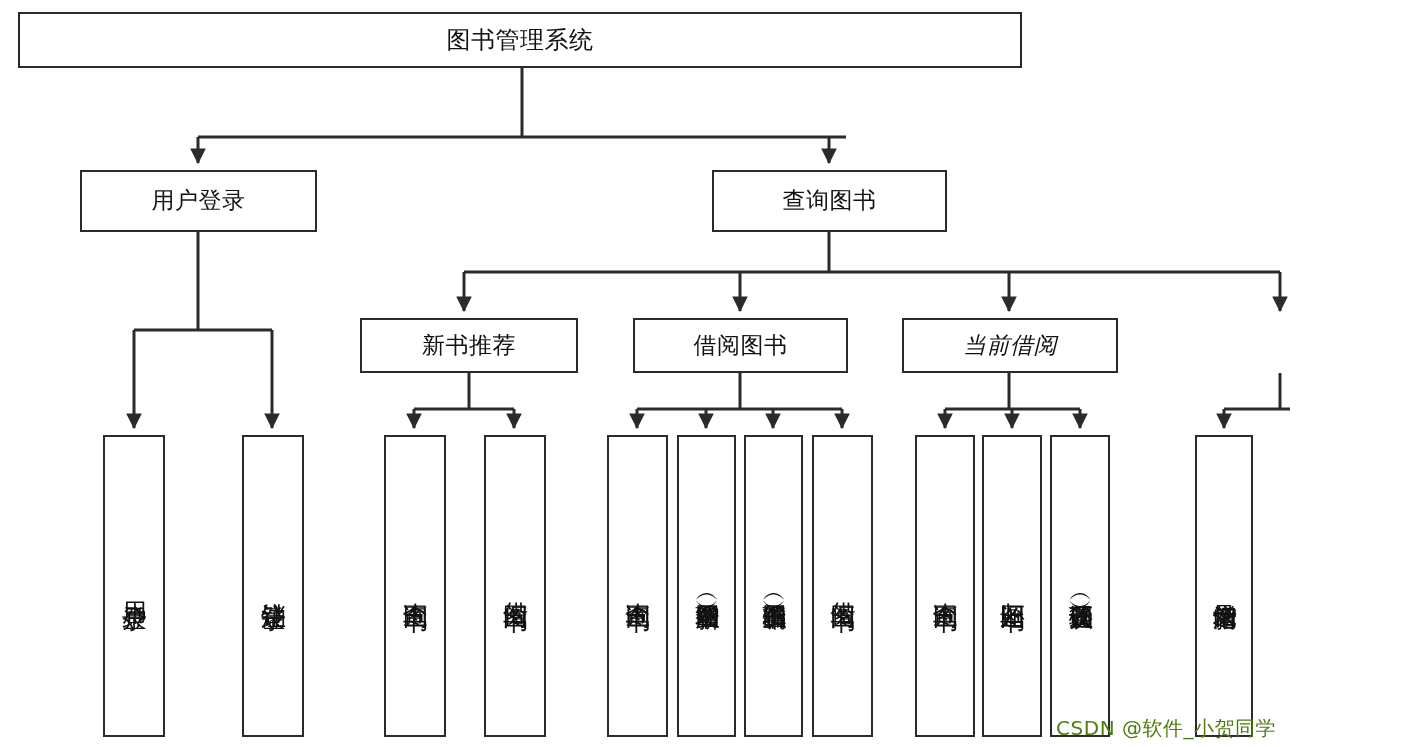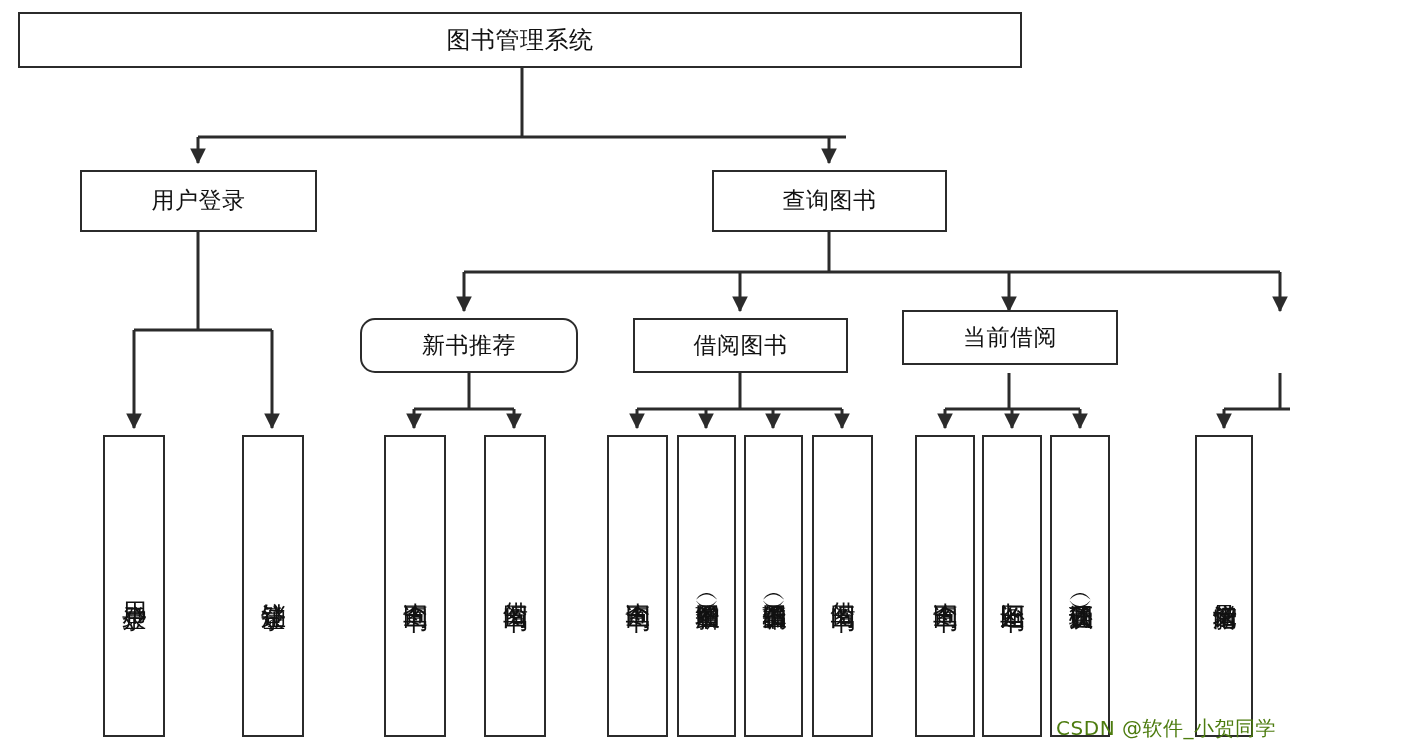--- a/index.html
+++ b/index.html
@@ -146,27 +146,27 @@
     <span class="label">图书管理系统</span>
   </div>
 
   <div class="node h" style="left:80px;top:170px;width:237px;height:62px;">
     <span class="label">用户登录</span>
   </div>
   <div class="node h" style="left:712px;top:170px;width:235px;height:62px;">
     <span class="label">查询图书</span>
   </div>
 
-  <div class="node h" style="left:360px;top:318px;width:218px;height:55px;border-radius:15px;">
+  <div class="node h" style="left:360px;top:318px;width:218px;height:55px;">
     <span class="label">新书推荐</span>
   </div>
   <div class="node h" style="left:633px;top:318px;width:215px;height:55px;">
     <span class="label">借阅图书</span>
   </div>
-  <div class="node h" style="left:902px;top:310px;width:216px;height:55px;">
+  <div class="node h" style="left:902px;top:318px;width:216px;height:55px;font-style:italic;">
     <span class="label">当前借阅</span>
   </div>
 
   <div class="node v" style="left:103px;top:435px;width:62px;height:302px;">
     <span class="label">用户登录</span>
   </div>
   <div class="node v" style="left:242px;top:435px;width:62px;height:302px;">
     <span class="label">注销登录</span>
   </div>
 

